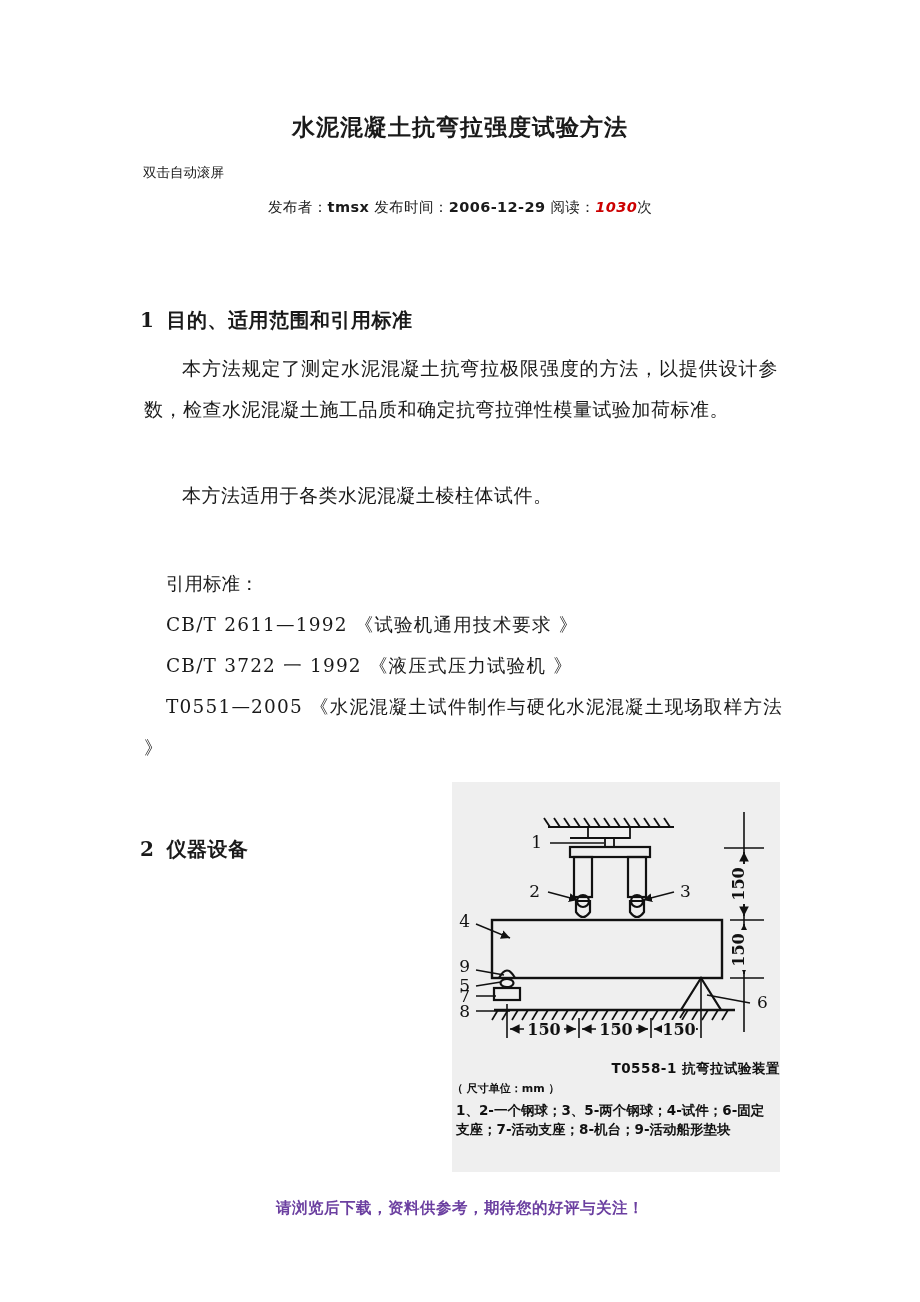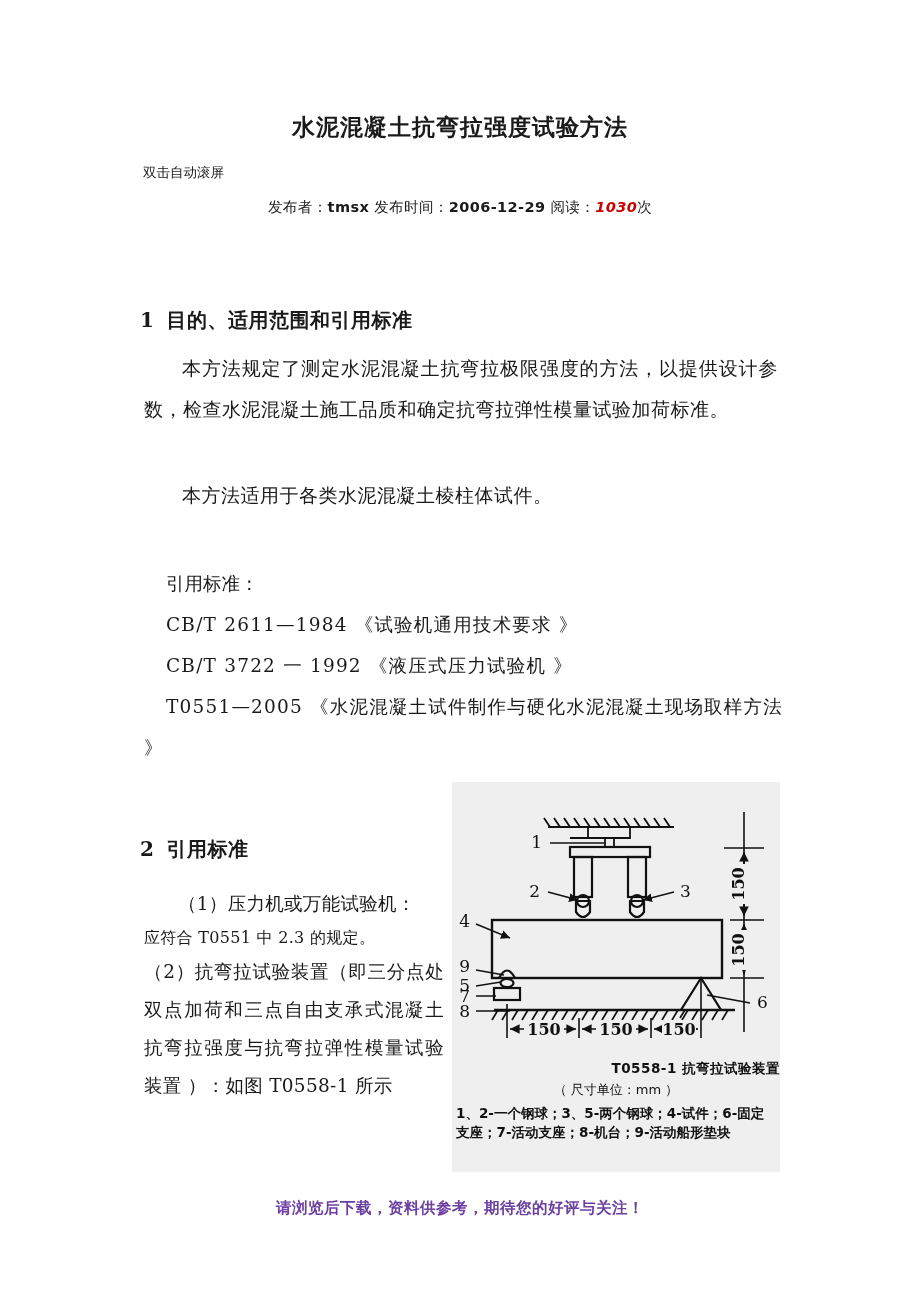--- a/index.html
+++ b/index.html
@@ -138,23 +138,23 @@
     color: #111;
   }
   .fig-cap-title {
     text-align: right;
     font-size: 13.5px;
     font-weight: bold;
     letter-spacing: 0.5px;
     white-space: nowrap;
   }
   .fig-cap-units {
-    text-align: center;
-    font-size: 13px;
-    font-weight: normal;
+    text-align: left;
+    font-size: 11px;
+    font-weight: bold;
     margin-top: 3px;
   }
   .fig-cap-legend {
     margin-top: 5px;
     padding: 0 4px;
     font-size: 13.5px;
     font-weight: bold;
     line-height: 19px;
     text-align: left;
   }
@@ -194,34 +194,29 @@
   <div class="body-block p1">
     <span class="indent">本方法规定了测定水泥混凝土抗弯拉极限强度的方法，以提供设计参数，检查水泥混凝土施工品质和确定抗弯拉弹性模量试验加荷标准。</span>
   </div>
 
   <div class="body-block p2">
     <span class="indent">本方法适用于各类水泥混凝土棱柱体试件。</span>
   </div>
 
   <div class="ref-block">
     <div class="ref-label">引用标准：</div>
-    <div class="ref-item mono-code">CB/T  2611—1984  《试验机通用技术要求  》</div>
+    <div class="ref-item mono-code">CB/T  2611—1992  《试验机通用技术要求  》</div>
     <div class="ref-item mono-code">CB/T  3722 一 1992  《液压式压力试验机  》</div>
     <div class="ref-item wrap mono-code">T0551—2005  《水泥混凝土试件制作与硬化水泥混凝土现场取样方法 》</div>
   </div>
 
   <div class="sec-heading sec-2">
-    <span class="num">2</span><span>引用标准</span>
-  </div>
-
-  <div class="left-col">
-    <span class="ind">（1）压力机或万能试验机：</span>
-    <span class="sm">应符合 T0551 中 2.3 的规定。</span>
-    <span>（2）抗弯拉试验装置（即三分点处双点加荷和三点自由支承式混凝土抗弯拉强度与抗弯拉弹性模量试验装置 ）：如图 T0558-1 所示</span>
-  </div>
+    <span class="num">2</span><span>仪器设备</span>
+  </div>
+
 
   <div class="figure-box">
     <svg class="figure-svg" width="328" height="280" viewBox="0 0 328 280">
       <defs>
         <marker id="ar" markerWidth="7" markerHeight="7" refX="6" refY="3" orient="auto">
           <path d="M0,0 L6,3 L0,6 z" fill="#111"></path>
         </marker>
         <marker id="arL" markerWidth="7" markerHeight="7" refX="1" refY="3" orient="auto">
           <path d="M7,0 L1,3 L7,6 z" fill="#111"></path>
         </marker>

